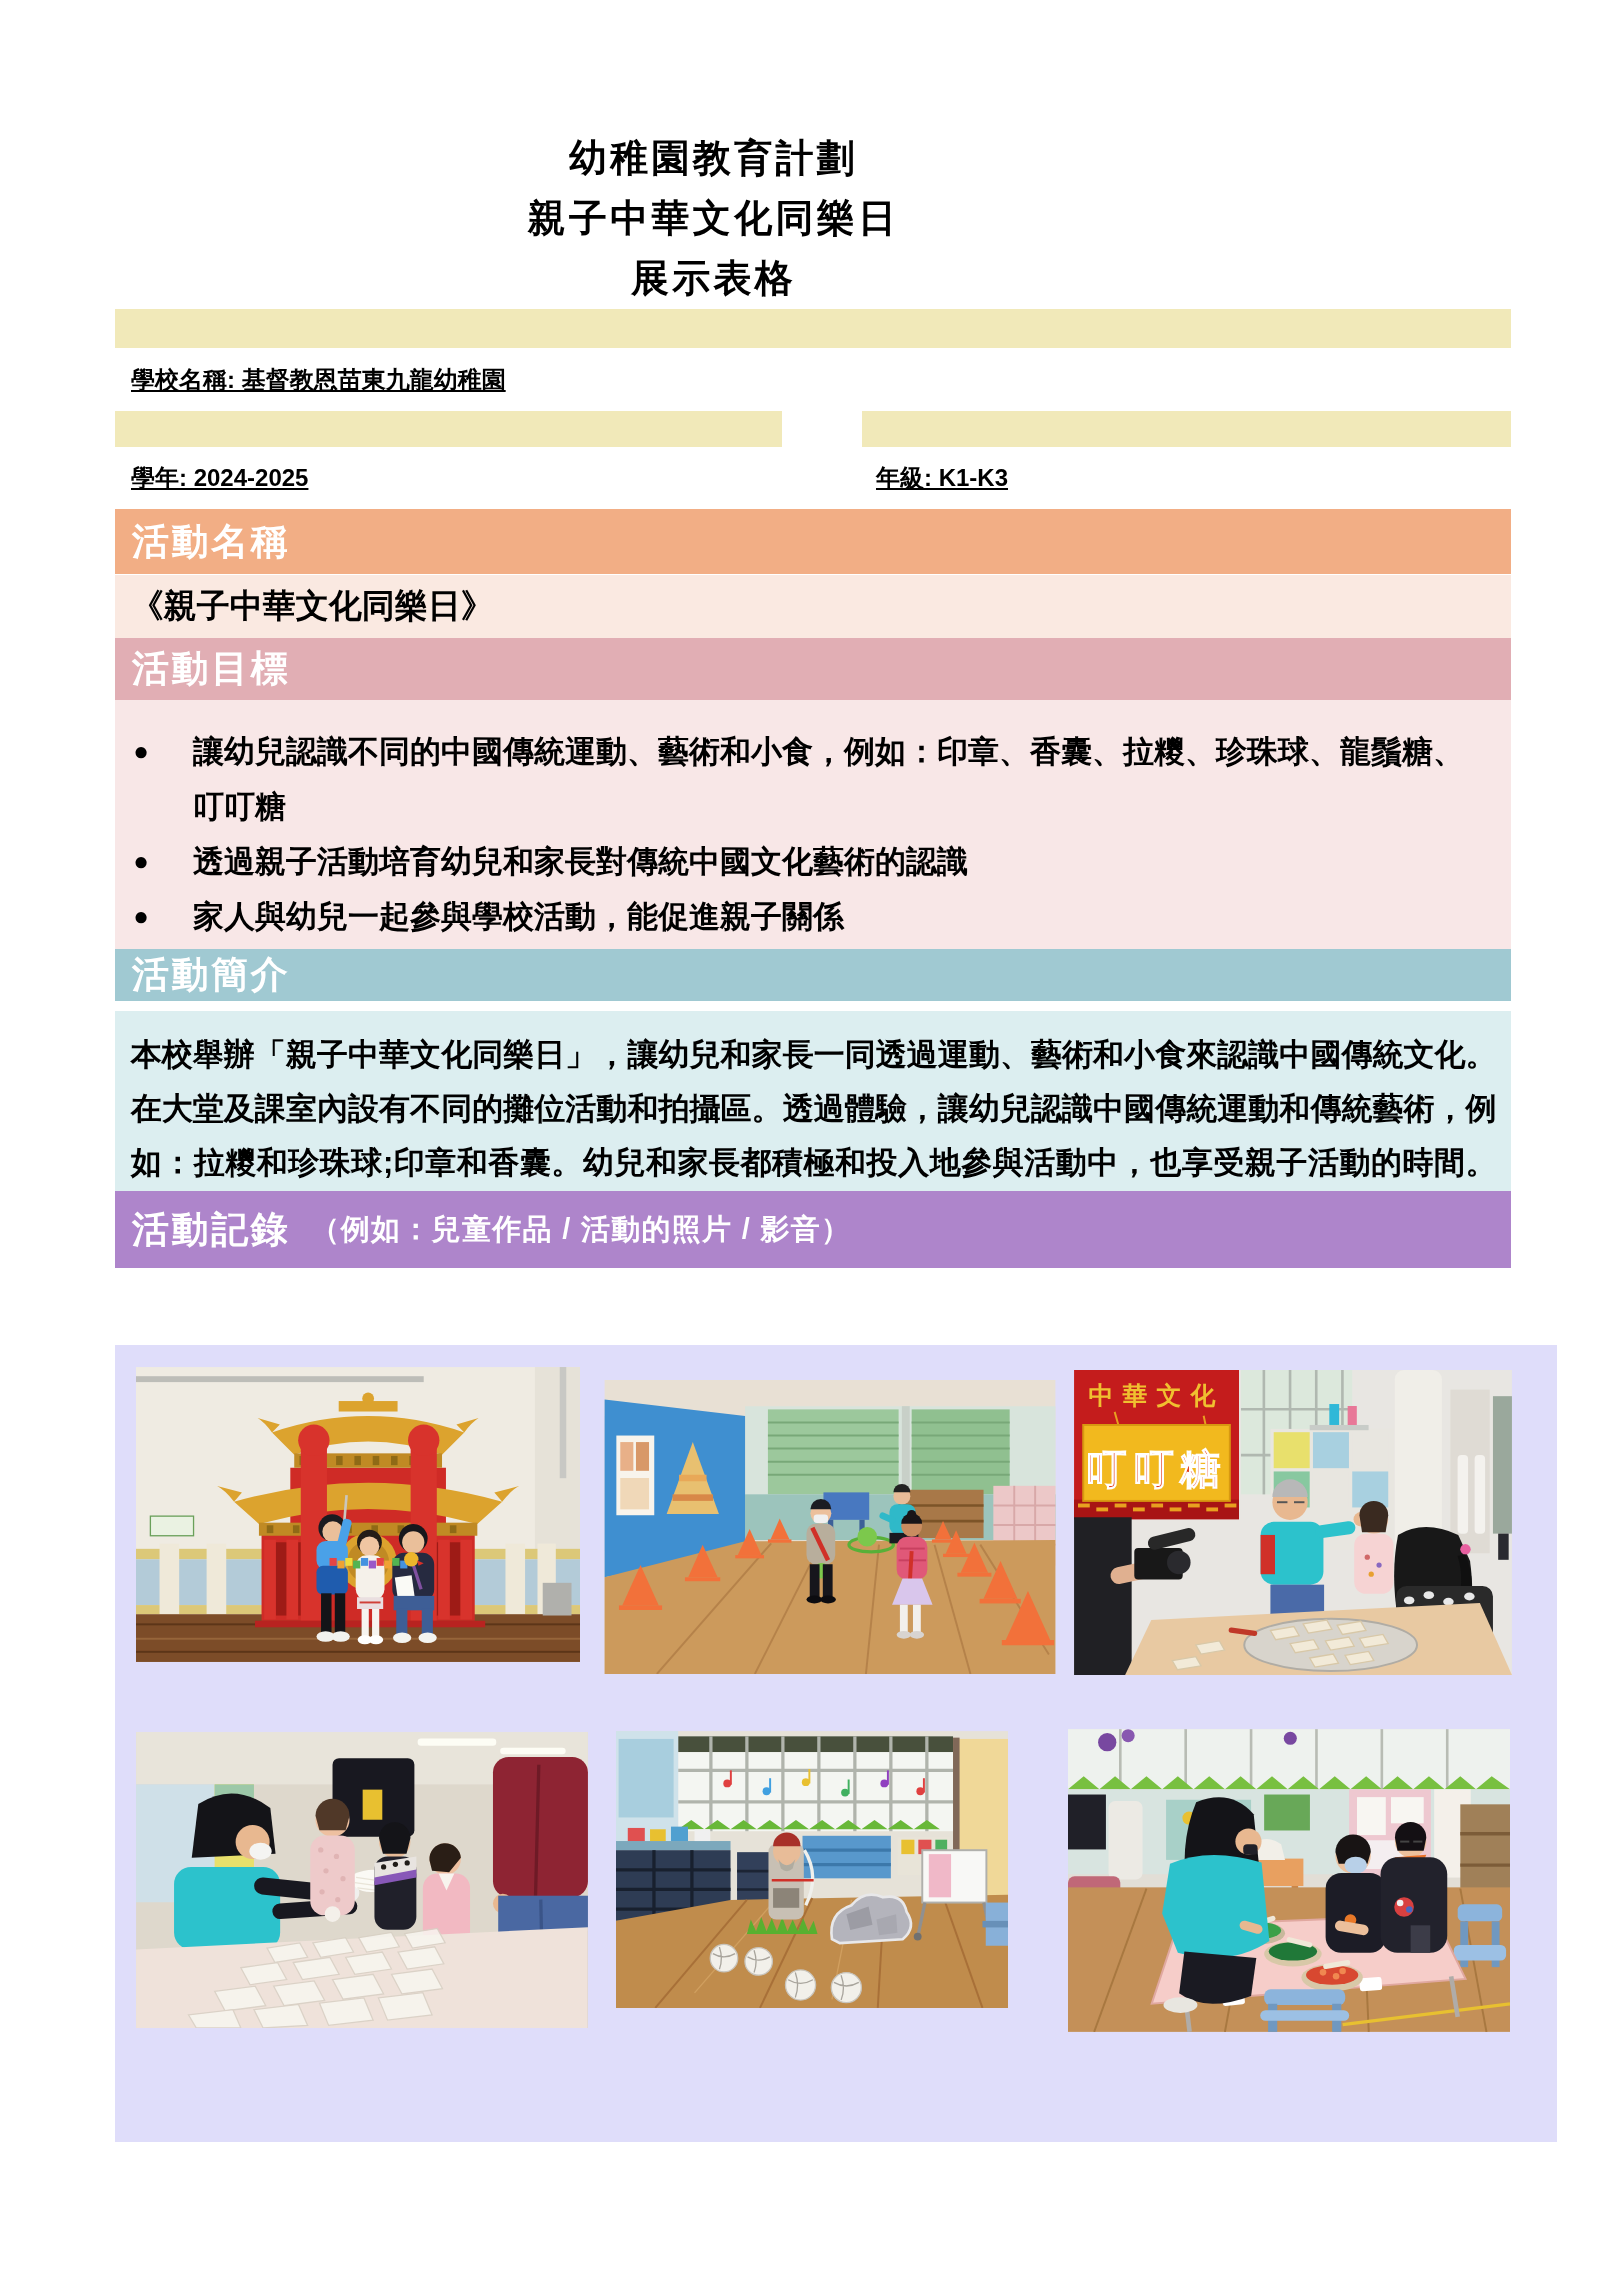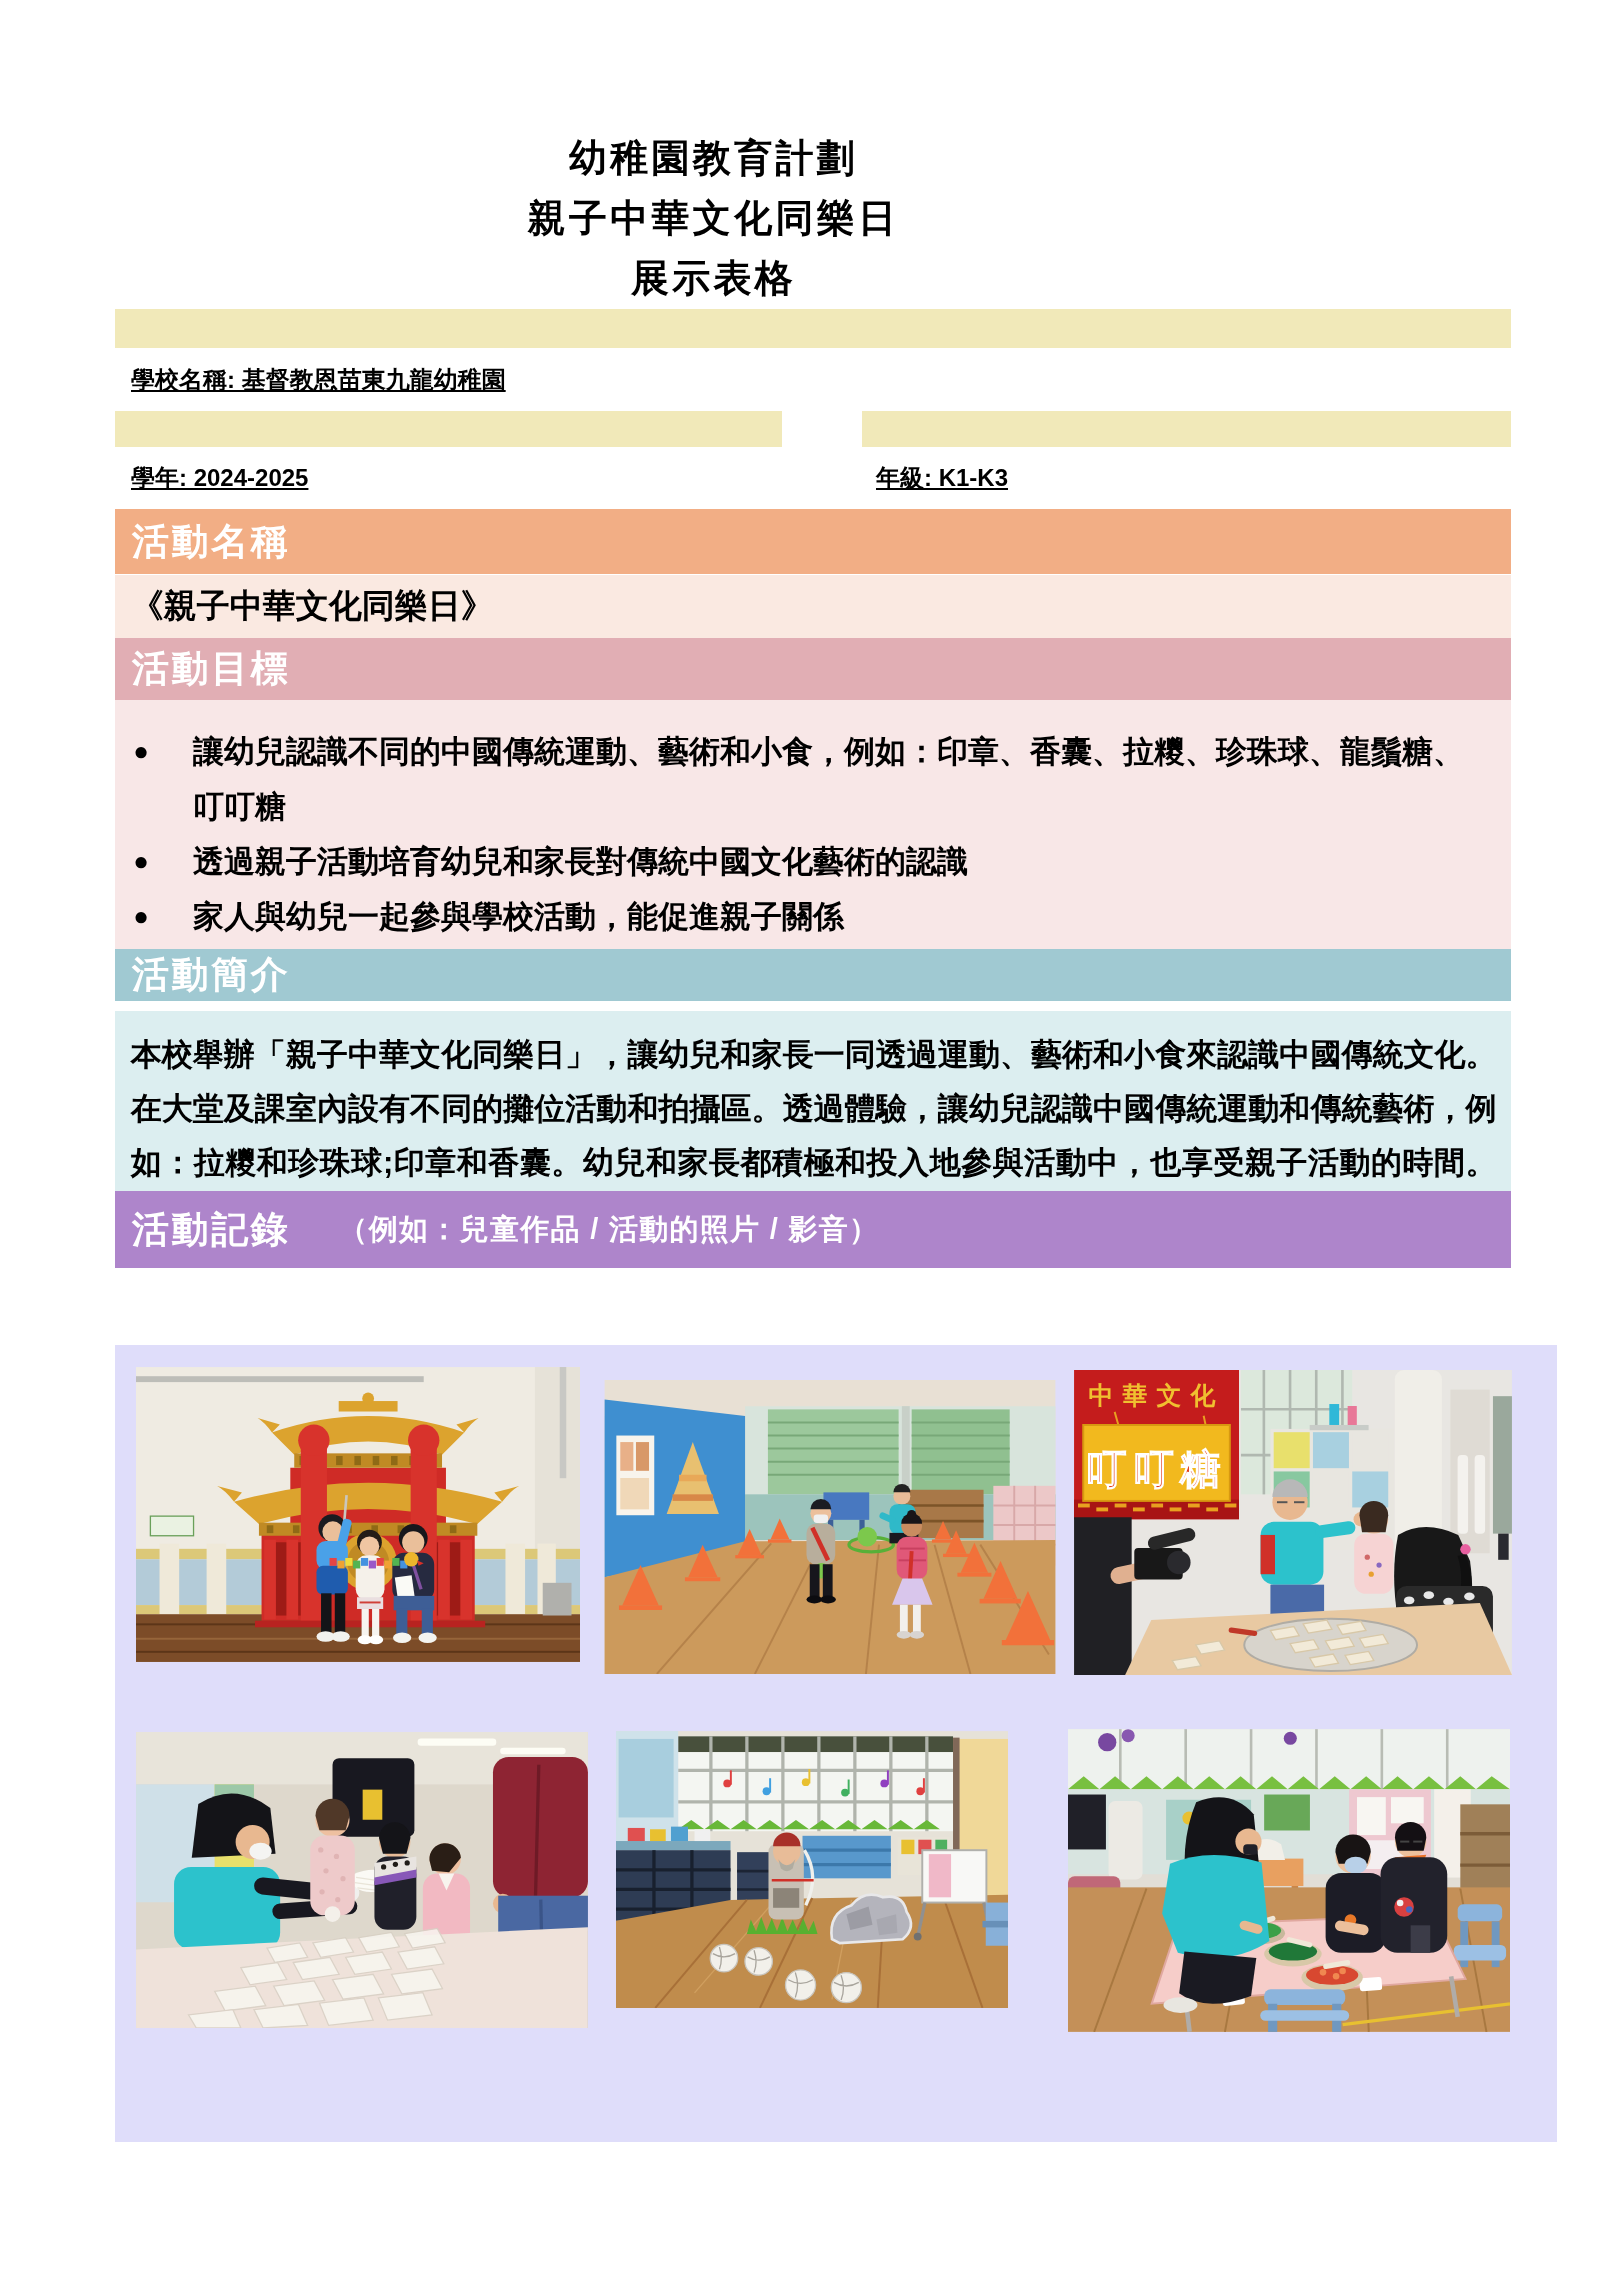--- a/index.html
+++ b/index.html
@@ -21,22 +21,22 @@
   .label-line{font-size:24px;font-weight:700;text-decoration:underline;}
   .school-line{left:131px;top:364px;width:1309px;}
   .year-line{left:131px;top:462px;}
   .grade-line{left:876px;top:462px;}
   .sec-header{left:115px;width:1396px;color:var(--header-text);
               font-weight:700;font-size:37px;letter-spacing:2.6px;
               display:flex;align-items:center;padding-left:17px;box-sizing:border-box;}
   .h-orange{top:509px;height:65px;background:var(--header-orange);}
   .h-rose{top:638px;height:62px;background:var(--header-rose);}
   .h-teal{top:949px;height:52px;background:var(--header-teal);}
-  .h-purple{top:1191px;height:77px;background:var(--header-purple);gap:36px;}
-  .h-purple .note{font-size:29px;letter-spacing:1.3px;margin-left:12px;}
+  .h-purple{top:1191px;height:77px;background:var(--header-purple);}
+  .h-purple .note{font-size:29px;letter-spacing:1.3px;margin-left:20px;}
   .row-peach{left:115px;top:575px;width:1396px;height:63px;background:var(--row-peach);
              display:flex;align-items:center;padding-left:15.7px;box-sizing:border-box;
              font-size:33px;font-weight:700;}
   .section-pink{left:115px;top:700px;width:1396px;height:249px;background:var(--section-pink);box-sizing:border-box;}
   .objectives{margin:0;padding:23.6px 19.6px 0 0;list-style:none;font-size:31px;font-weight:700;line-height:55px;}
   .objectives li{position:relative;padding-left:78px;font-family:Liberation Serif, serif;}
   .objectives li::before{content:"\25CF";position:absolute;left:18.3px;top:0;font-size:26px;}
   .section-cyan{left:115px;top:1011px;width:1396px;height:257px;background:var(--section-cyan);box-sizing:border-box;}
   .intro-body{margin:0;padding:17px 14.4px 0 15.7px;font-size:31px;font-weight:700;line-height:54px;
               text-align:justify;}

